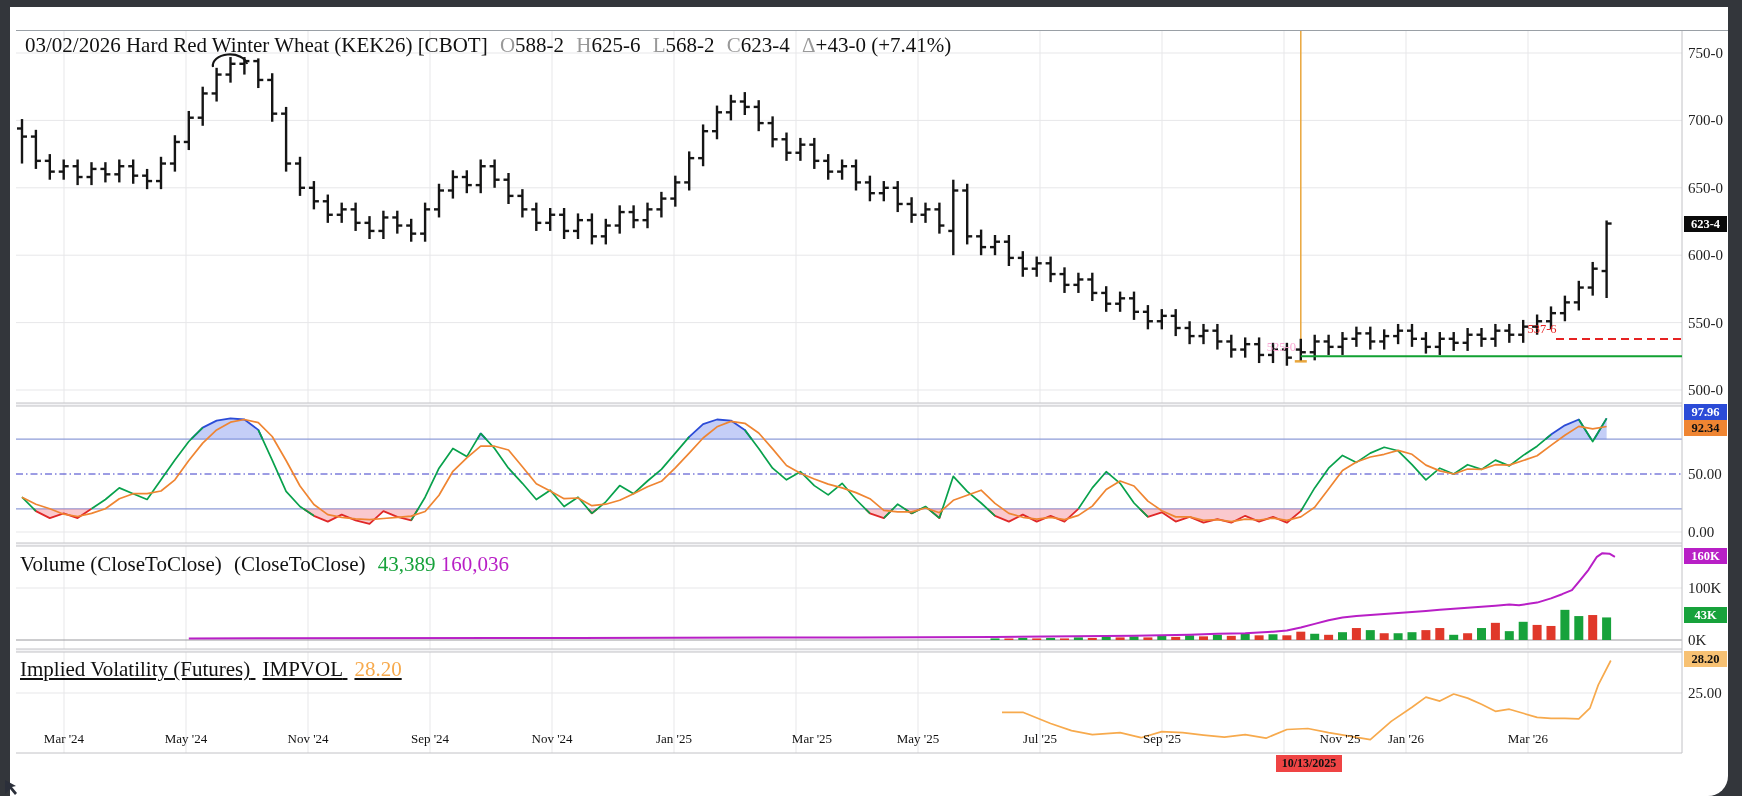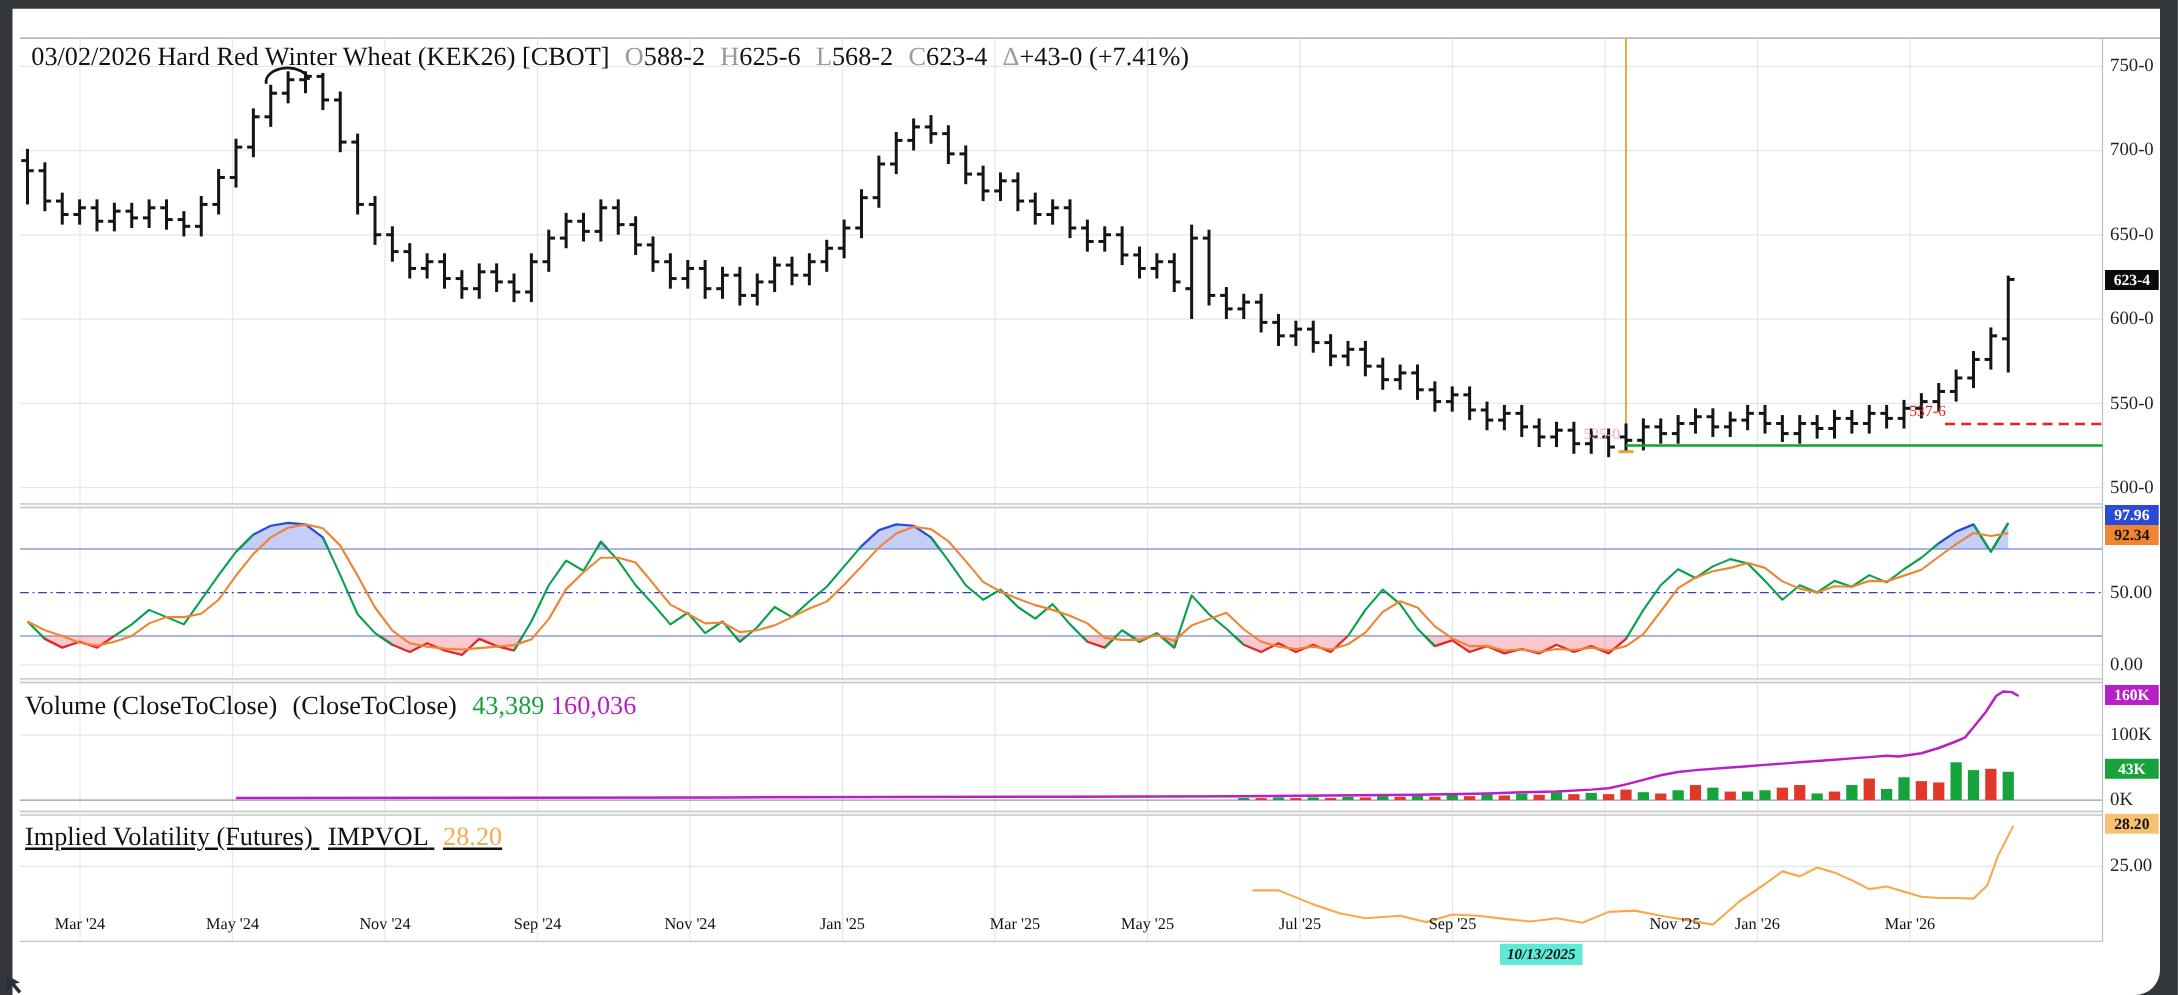--- a/index.html
+++ b/index.html
@@ -575,18 +575,18 @@
       <div class="xlbl" style="left: 674px;">Jan '25</div>
       <div class="xlbl" style="left: 796px; margin-left: 16px;">Mar '25</div>
       <div class="xlbl" style="left: 918px;">May '25</div>
       <div class="xlbl" style="left: 1040px;">Jul '25</div>
       <div class="xlbl" style="left: 1162px;">Sep '25</div>
       <div class="xlbl" style="left: 1340px;">Nov '25</div>
       <div class="xlbl" style="left: 1406px;">Jan '26</div>
       <div class="xlbl" style="left: 1528px;">Mar '26</div>
     </div>
 
-  <div class="event-badge" id="event-badge" style="left: 1200px; background: #5eead4; font-style: italic;">10/13/2025</div>
+  <div class="event-badge" id="event-badge" style="left: 1276px; background: #ef4444;">10/13/2025</div>
 
   <svg class="cursor-icon" width="18" height="17">
     <polygon points="3,1 3,15 8,10 13,16 15,14 10,8 14,7" fill="#2b2f3a"></polygon>
   </svg>
 </div>
 
 </body></html>

